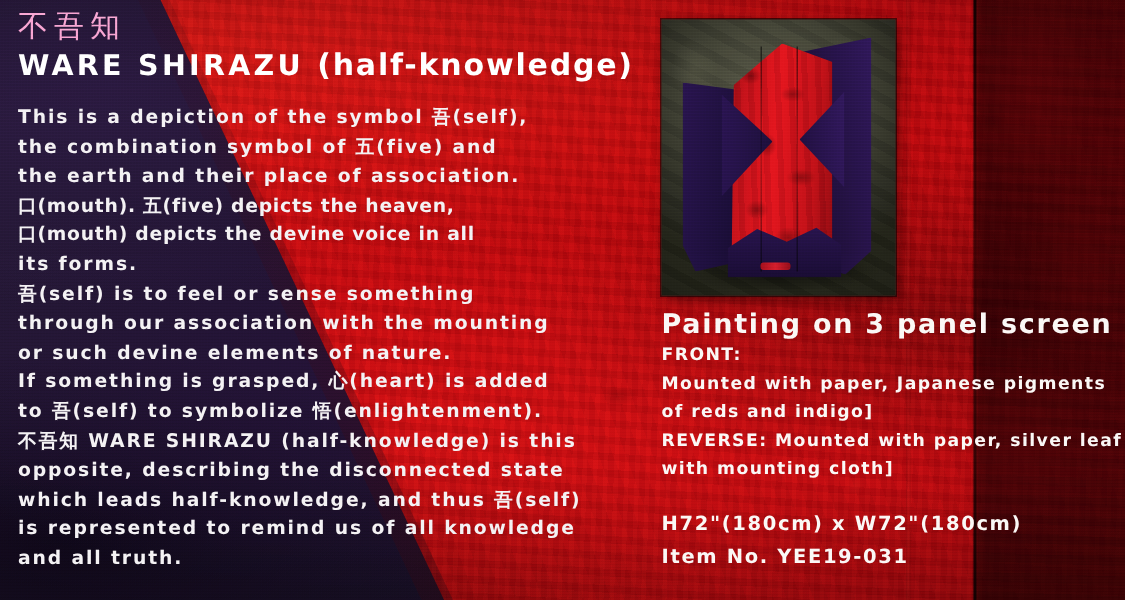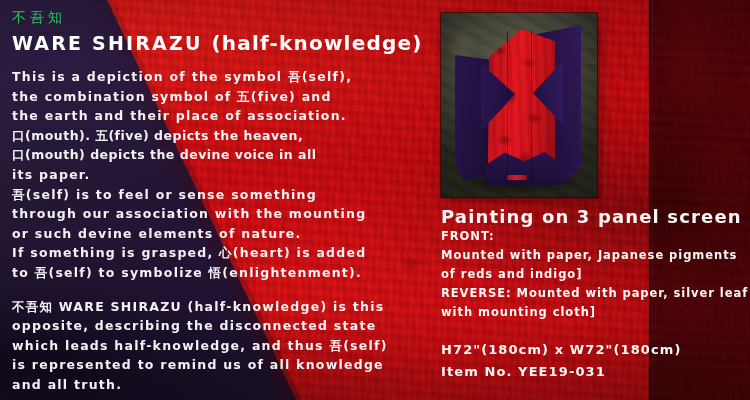--- a/index.html
+++ b/index.html
@@ -108,23 +108,23 @@
     opacity:.85;
   }
 
   
   .left-col {
     position:absolute;
     left:12px; top:4px; width:400px;
     color:#ffffff;
   }
   .ja-title {
-    font-size:14px; line-height:26px;
+    font-size:20px; line-height:26px;
     letter-spacing:4px;
-    color:#22c55e;
+    color:#f9a8d4;
     font-weight:400;
   }
   .en-title {
     font-size:19px; line-height:26px;
     letter-spacing:2.2px;
     font-weight:700;
     color:#ffffff;
     white-space:nowrap;
   }
   .en-title .sub {
@@ -132,21 +132,21 @@
   }
   .body-block {
     margin-top:11px;
     font-size:12.5px;
     line-height:19.6px;
     letter-spacing:1.25px;
     font-weight:700;
     color:#f4f2f4;
   }
   .body-block .ln { white-space:nowrap; }
-  .body-block.second { margin-top:14px; }
+  .body-block.second { margin-top:0; }
   .cjk { letter-spacing:.5px; }
 
   
   .photo {
     position:absolute;
     left:441px; top:13px; width:156px; height:184px;
     overflow:hidden;
     background:#3a3a2e;
     box-shadow:0 0 0 1px rgba(0,0,0,.55), 2px 3px 9px rgba(0,0,0,.45);
   }
@@ -300,21 +300,21 @@
       <span>WARE SHIRAZU</span>
       <span class="sub">(half-knowledge)</span>
     </div>
 
     <div class="body-block first">
       <div class="ln">This is a depiction of the symbol 吾(self),</div>
       <div class="ln">the combination symbol of 五(five) and</div>
       <div class="ln">the earth and  their place of association.</div>
       <div class="ln cjk">口(mouth). 五(five) depicts the heaven,</div>
       <div class="ln cjk">口(mouth) depicts the devine voice in all</div>
-      <div class="ln">its paper.</div>
+      <div class="ln">its forms.</div>
       <div class="ln">吾(self) is to feel or sense something</div>
       <div class="ln">through our association with the mounting</div>
       <div class="ln">or such devine elements of nature.</div>
       <div class="ln">If something is grasped, 心(heart) is added</div>
       <div class="ln">to 吾(self) to symbolize 悟(enlightenment).</div>
     </div>
 
     <div class="body-block second">
       <div class="ln">不吾知 WARE SHIRAZU (half-knowledge) is this</div>
       <div class="ln">opposite, describing the disconnected state</div>

